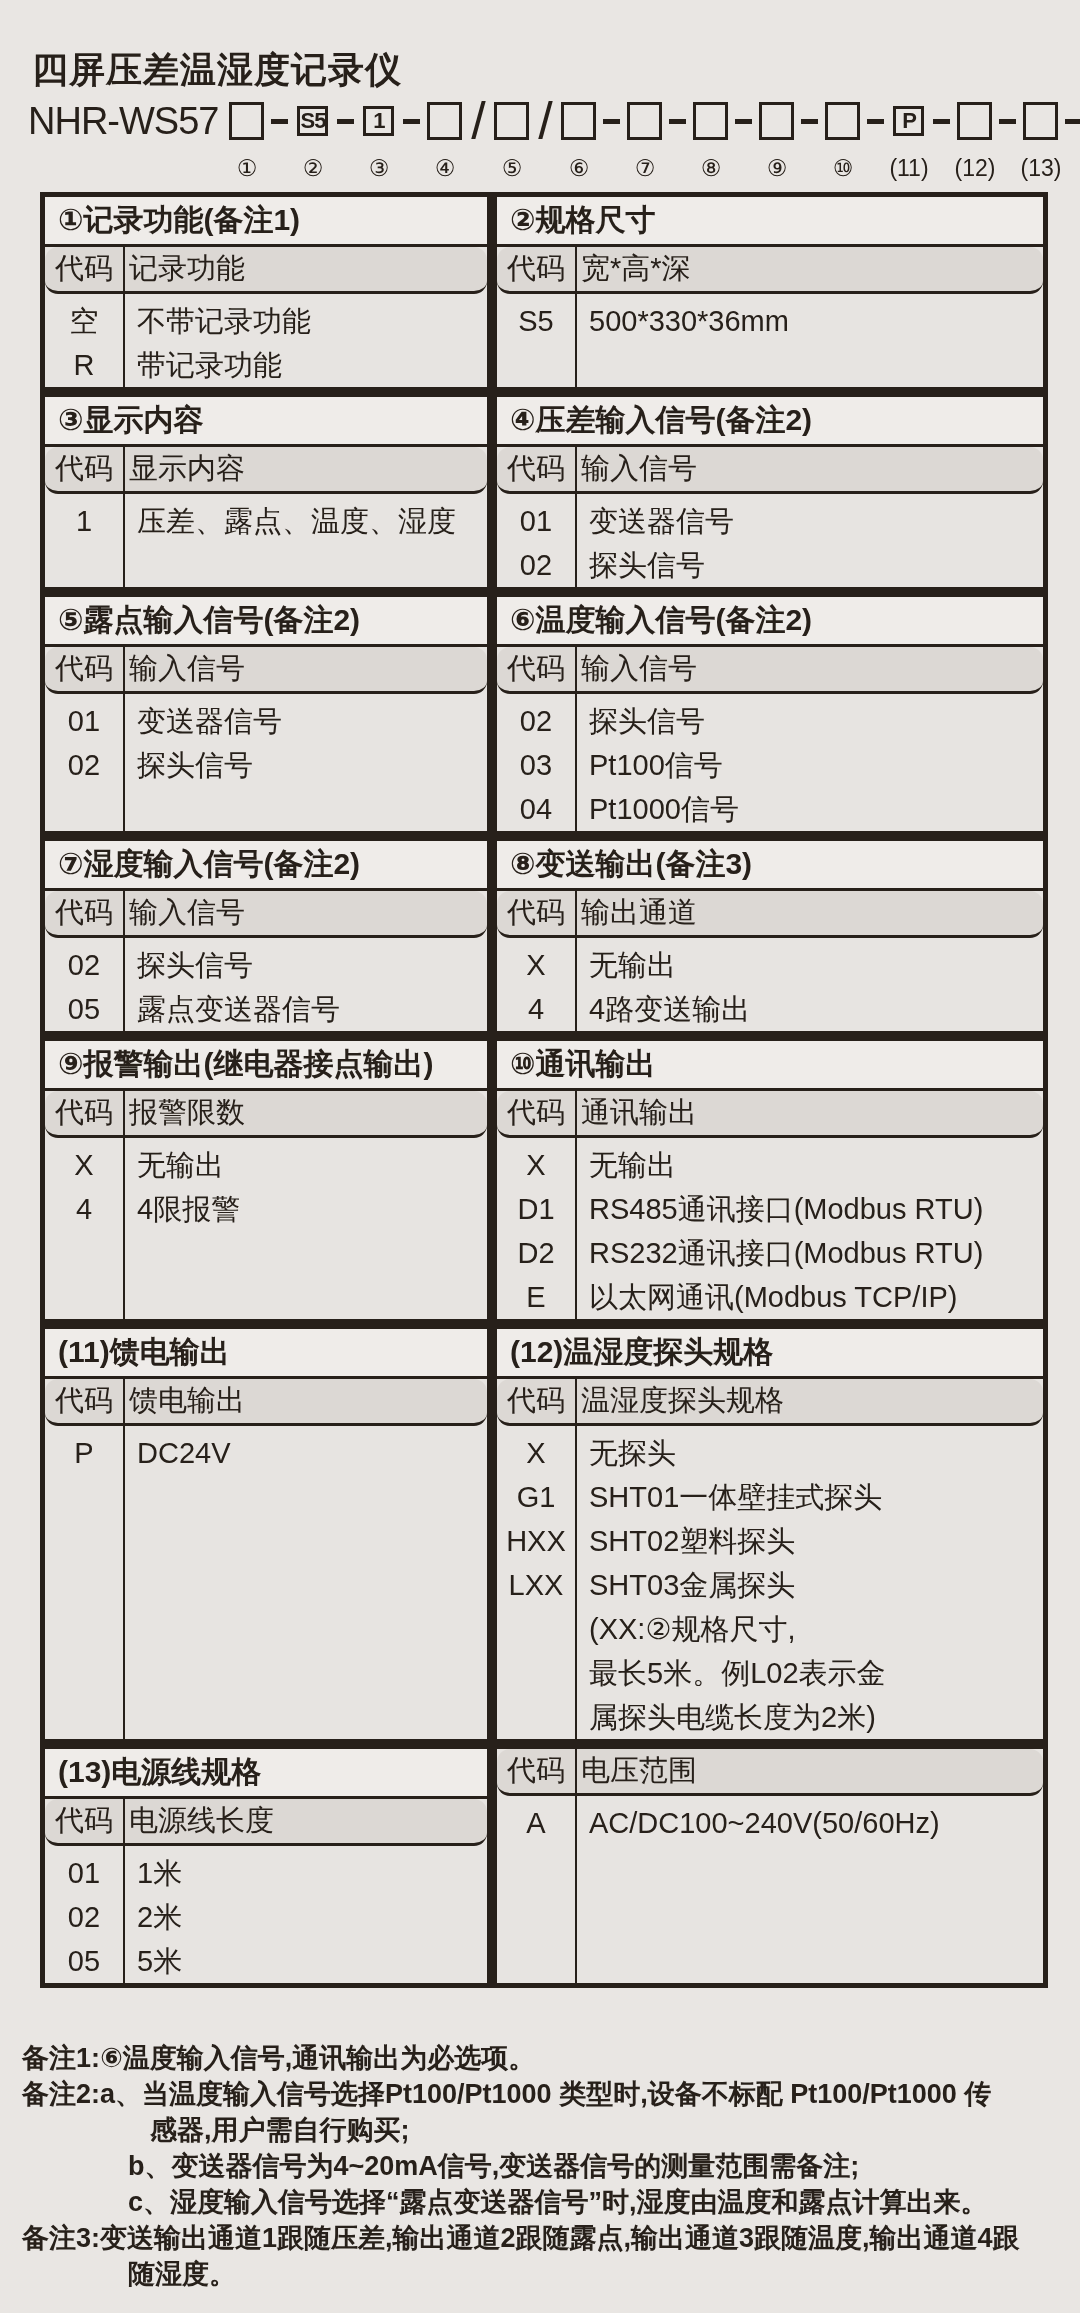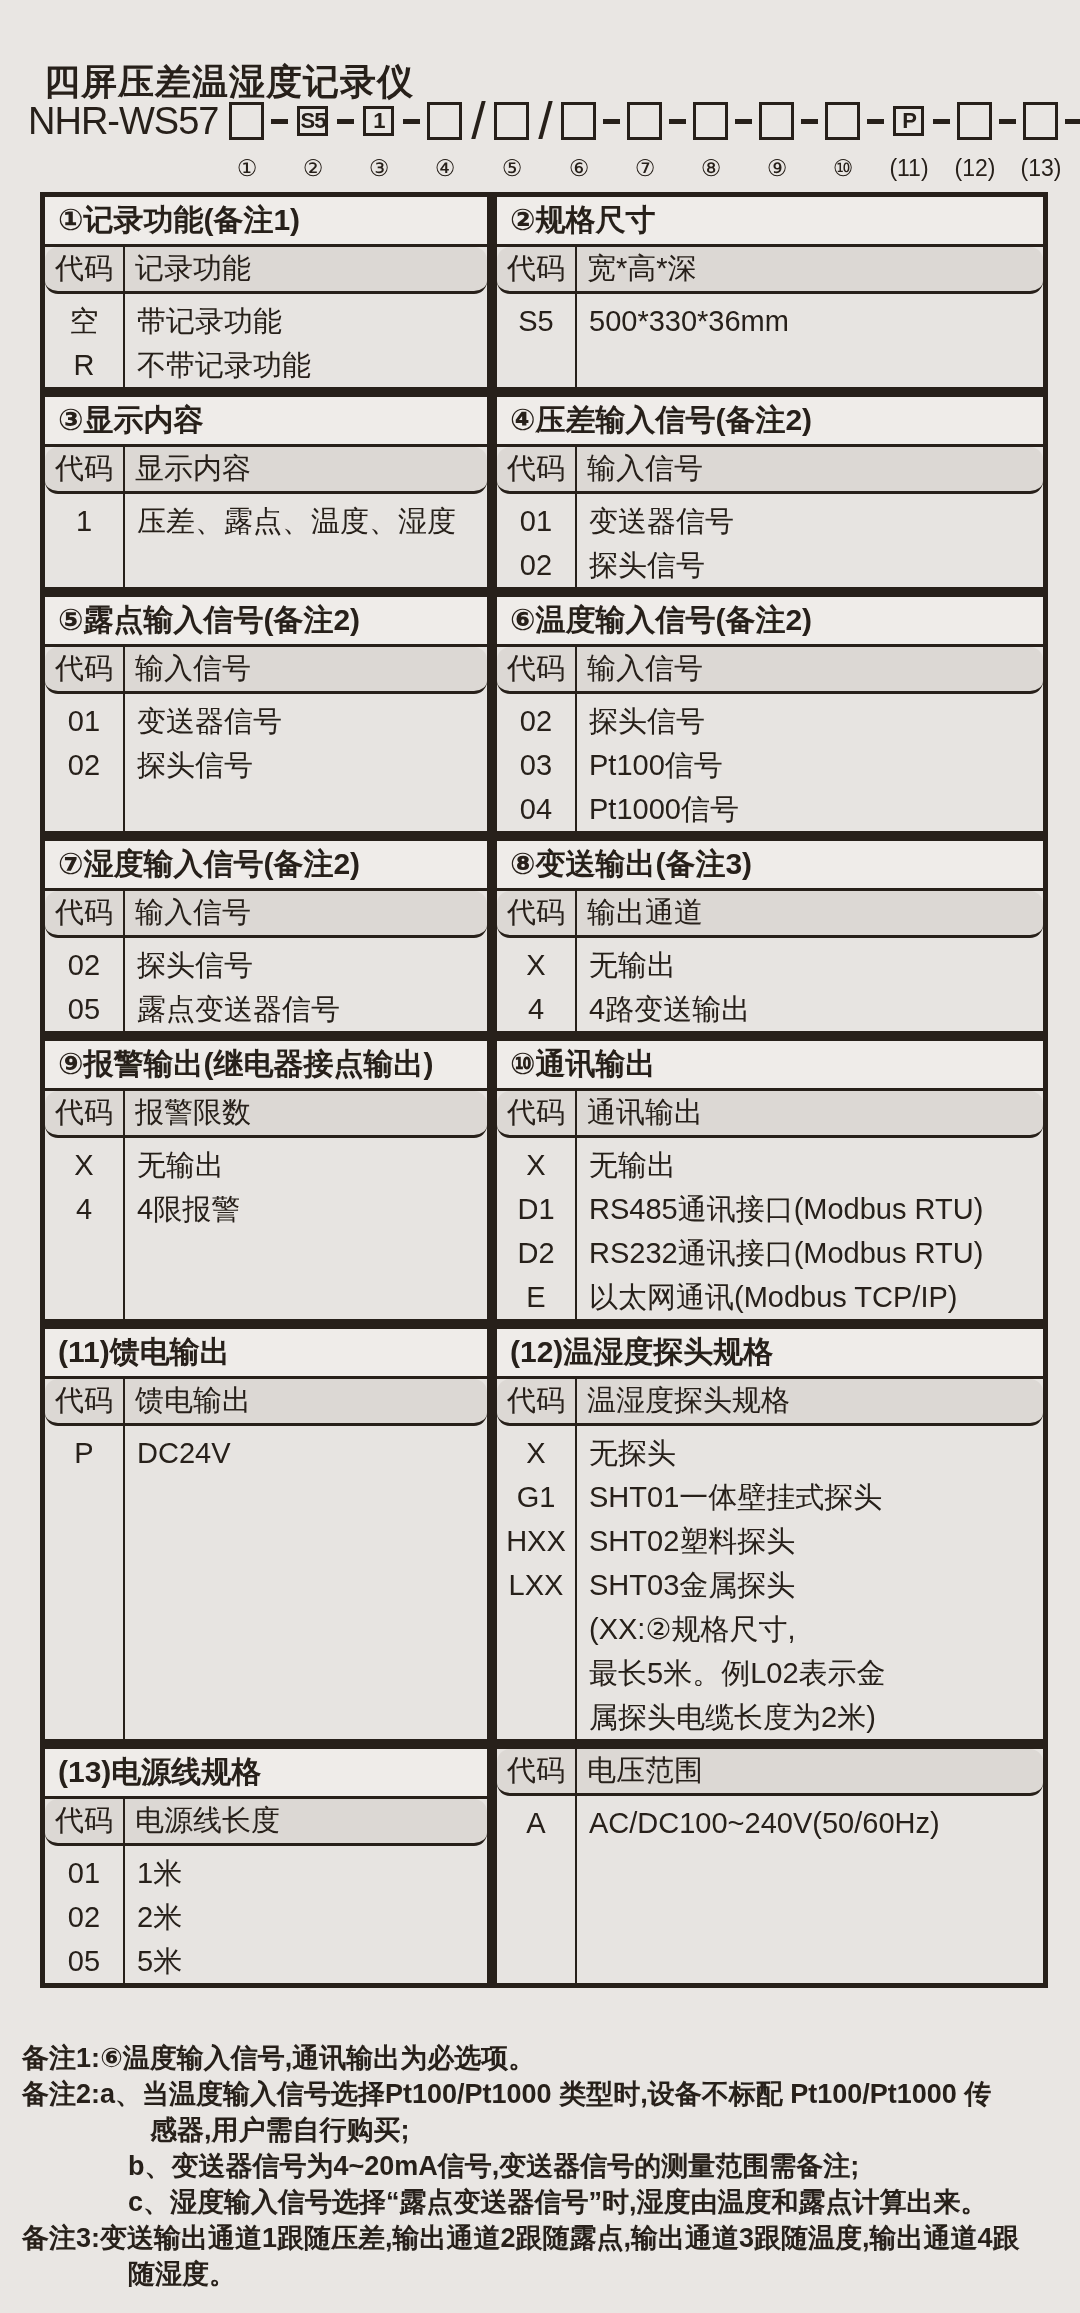--- a/index.html
+++ b/index.html
@@ -1,21 +1,21 @@
 <!DOCTYPE html>
 <html lang="zh"><head>
 <meta charset="utf-8">
 <style>
   html,body{margin:0;padding:0;background:#e9e6e3;}
   .page{
     position:relative;width:1080px;height:2313px;background:#e9e6e3;
     font-family:"Liberation Sans","DejaVu Sans",sans-serif;color:#27201a;overflow:hidden;
   }
   
-  .doc-title{position:absolute;top:46px;left:32px;margin:12px;font-size:36px;font-weight:600;letter-spacing:1px;}
+  .doc-title{position:absolute;top:46px;left:32px;margin:0;font-size:36px;font-weight:600;letter-spacing:1px;}
   
   .model-line{position:absolute;top:100px;left:28px;display:flex;align-items:flex-start;}
   .prefix{font-size:38px;font-weight:400;line-height:42px;margin-right:10px;letter-spacing:-1px;white-space:nowrap;}
   .segments{display:flex;}
   .seg{display:flex;flex-direction:column;align-items:center;width:37px;}
   .boxslot{height:42px;display:flex;align-items:center;justify-content:center;}
   .box{border:3px solid #27201a;box-sizing:border-box;display:flex;align-items:center;justify-content:center;background:transparent;}
   .box.empty{width:35px;height:38px;}
   .box.filled{width:31px;height:30px;font-size:22px;font-weight:600;letter-spacing:-1px;}
   .num{margin-top:13px;font-size:23px;line-height:26px;white-space:nowrap;}
@@ -24,21 +24,21 @@
   .sep.slash{font-size:52px;font-weight:400;width:30px;line-height:42px;padding-bottom:6px;}
   
   .spec-table{position:absolute;top:192px;left:40px;width:1008px;}
   .band{display:flex;align-items:stretch;}
   .sec{border:5px solid #27201a;box-sizing:border-box;background:#e7e4e1;display:flex;flex-direction:column;}
   .sec.left{width:452px;}
   .sec.right{width:556px;}
   .sec-title{background:#efece9;border-bottom:3px solid #27201a;height:47px;line-height:46px;font-size:30px;font-weight:700;padding-left:13px;white-space:nowrap;}
   .hrow{display:flex;background:#dcd8d4;border-bottom:3px solid #27201a;height:44px;font-size:29px;border-radius:13px;}
   .hcode{width:80px;border-right:2px solid #27201a;box-sizing:border-box;text-align:center;line-height:43px;}
-  .hdesc{flex:1;padding-left:10px;line-height:43px;white-space:nowrap;}
+  .hdesc{flex:1;padding-left:4px;line-height:43px;white-space:nowrap;}
   .brow{flex:1;display:flex;font-size:29px;}
   .bcode{width:80px;border-right:2px solid #27201a;box-sizing:border-box;text-align:center;padding-top:5px;}
   .bdesc{flex:1;padding-left:12px;padding-top:5px;}
   .ln{height:44px;line-height:44px;white-space:nowrap;}
   
   .notes{position:absolute;top:2040px;left:22px;width:1050px;font-size:27px;font-weight:700;}
   .note{line-height:36px;white-space:nowrap;}
   .note.ind1{padding-left:106px;}
   .note.ind2{padding-left:128px;}
 </style>
@@ -180,22 +180,22 @@
           <div class="hrow">
             <div class="hcode">代码</div>
             <div class="hdesc">记录功能</div>
           </div>
           <div class="brow">
             <div class="bcode">
               <div class="ln">空</div>
               <div class="ln">R</div>
             </div>
             <div class="bdesc">
+              <div class="ln">不带记录功能</div>
               <div class="ln">带记录功能</div>
-              <div class="ln">不带记录功能</div>
             </div>
           </div>
         </section>
         <section class="sec right">
           <div class="sec-title">②规格尺寸</div>
           <div class="hrow">
             <div class="hcode">代码</div>
             <div class="hdesc">宽*高*深</div>
           </div>
           <div class="brow">

